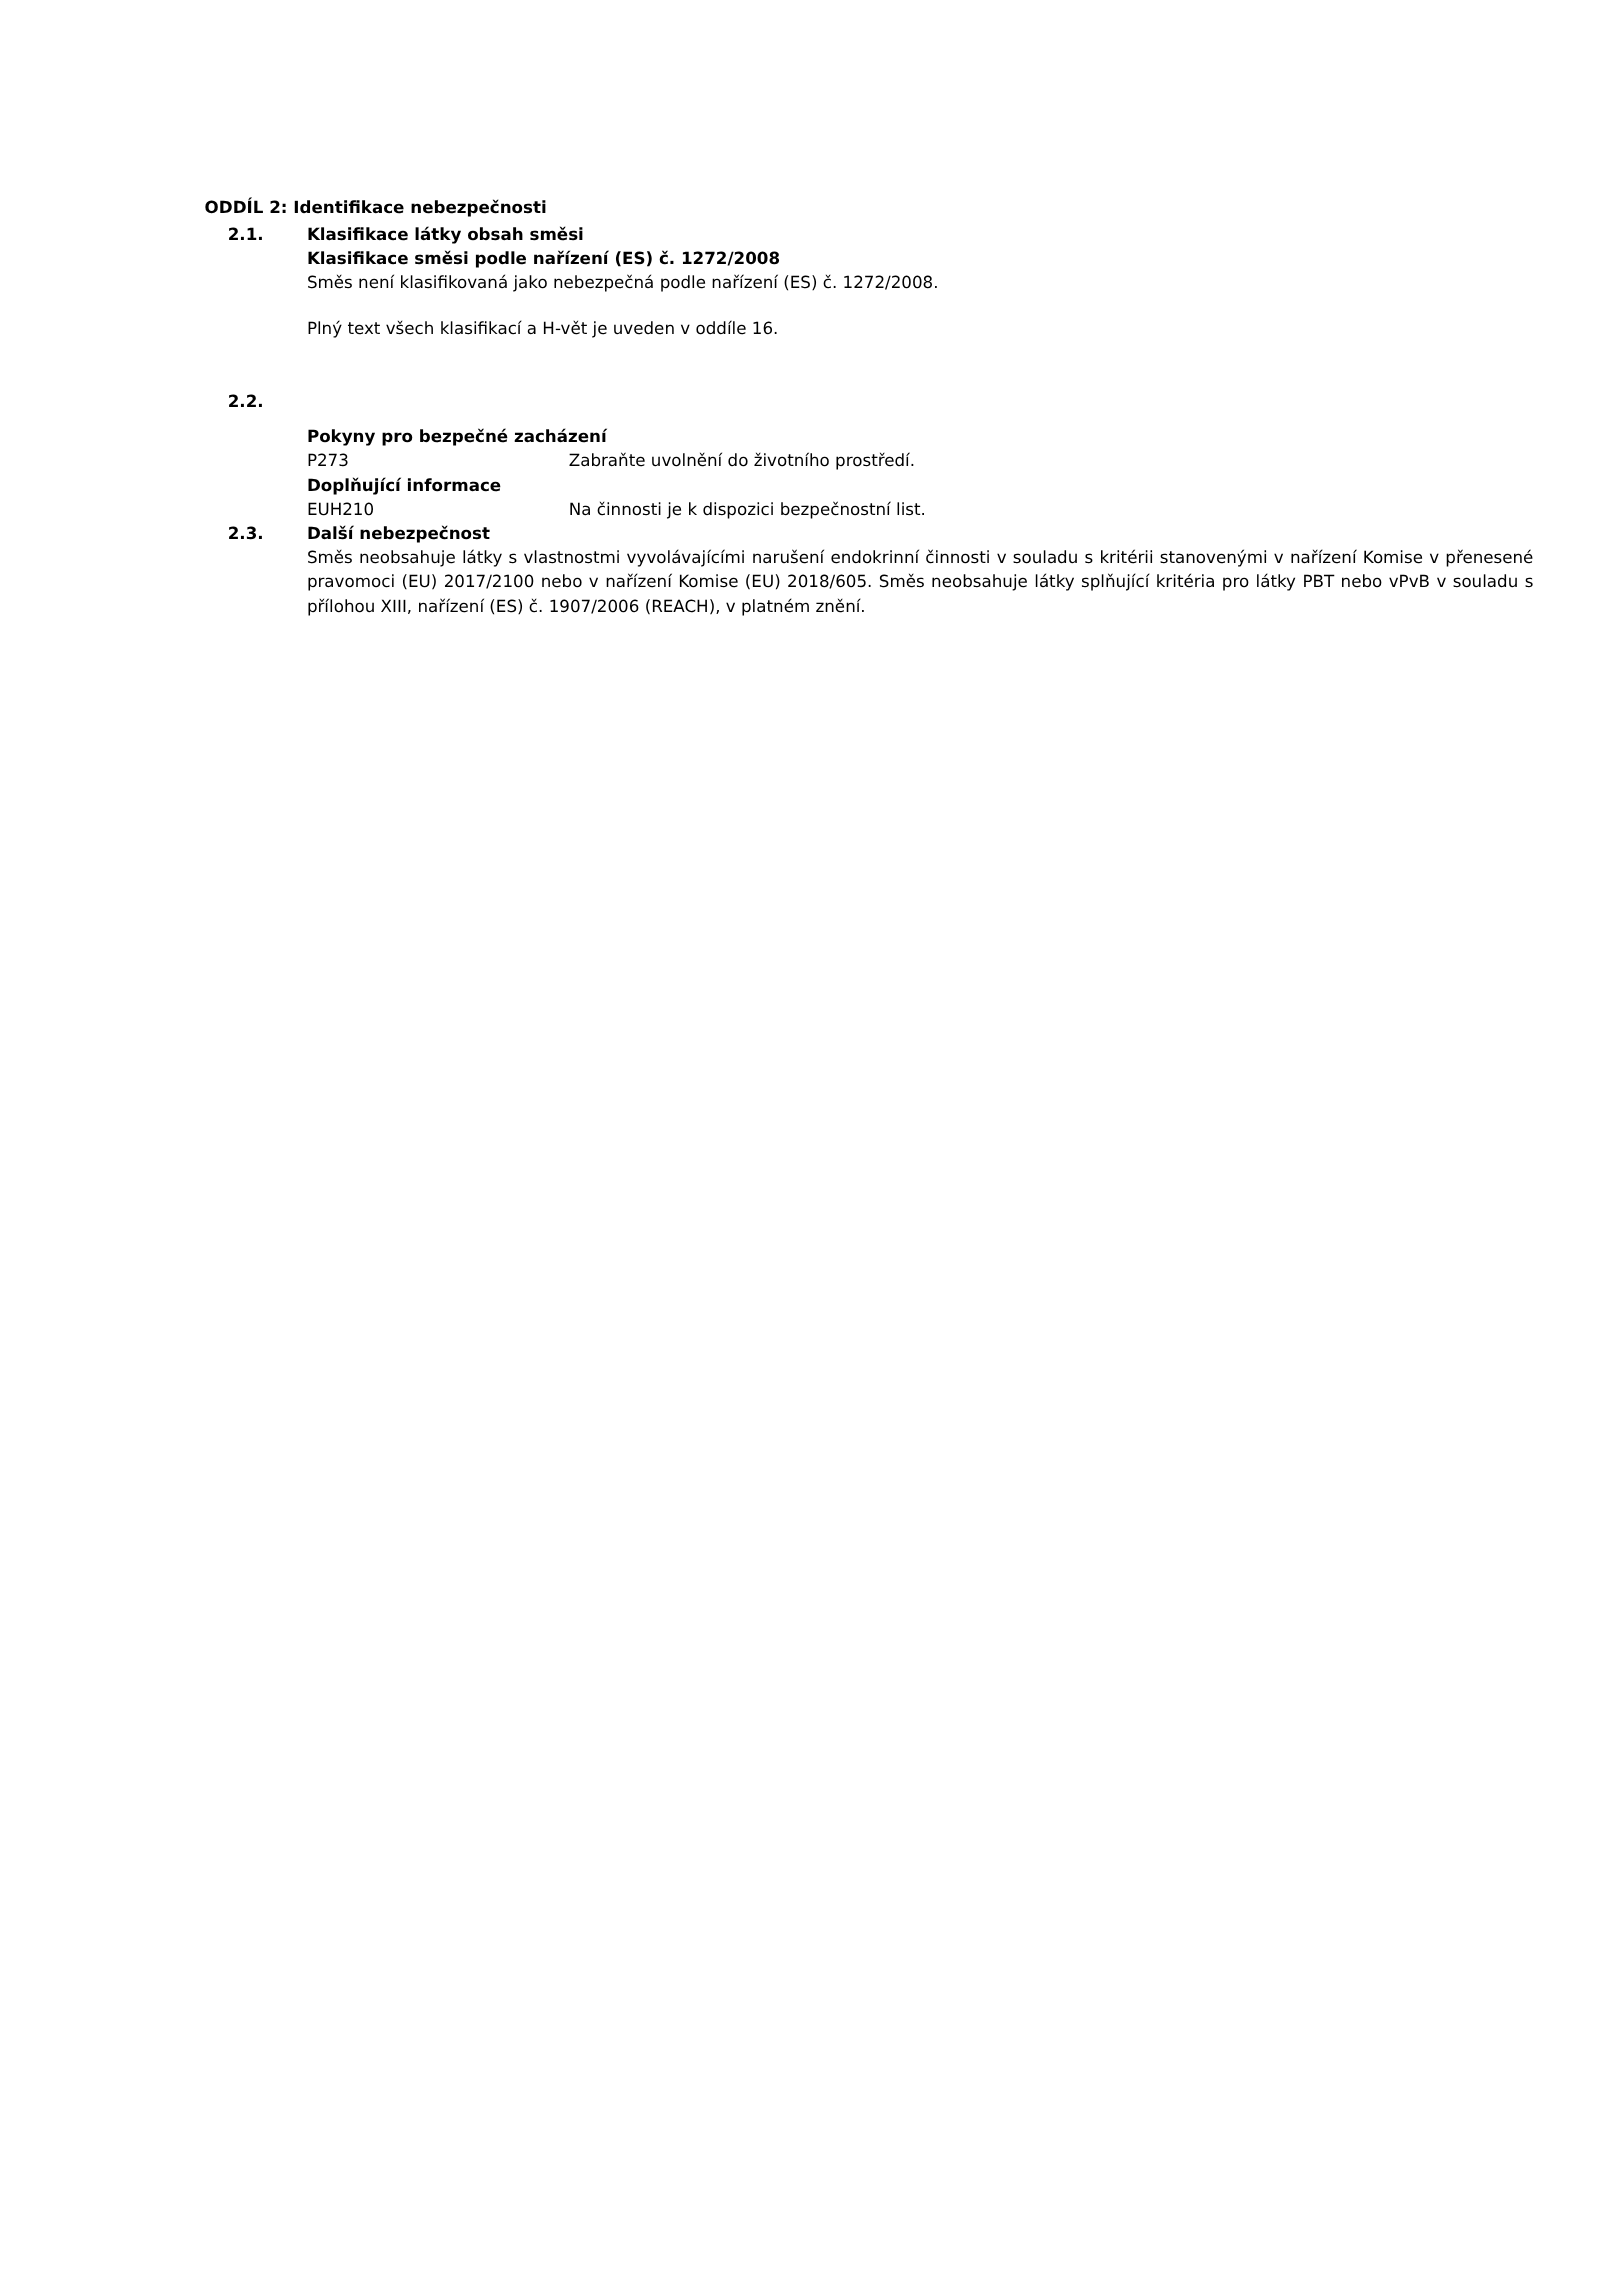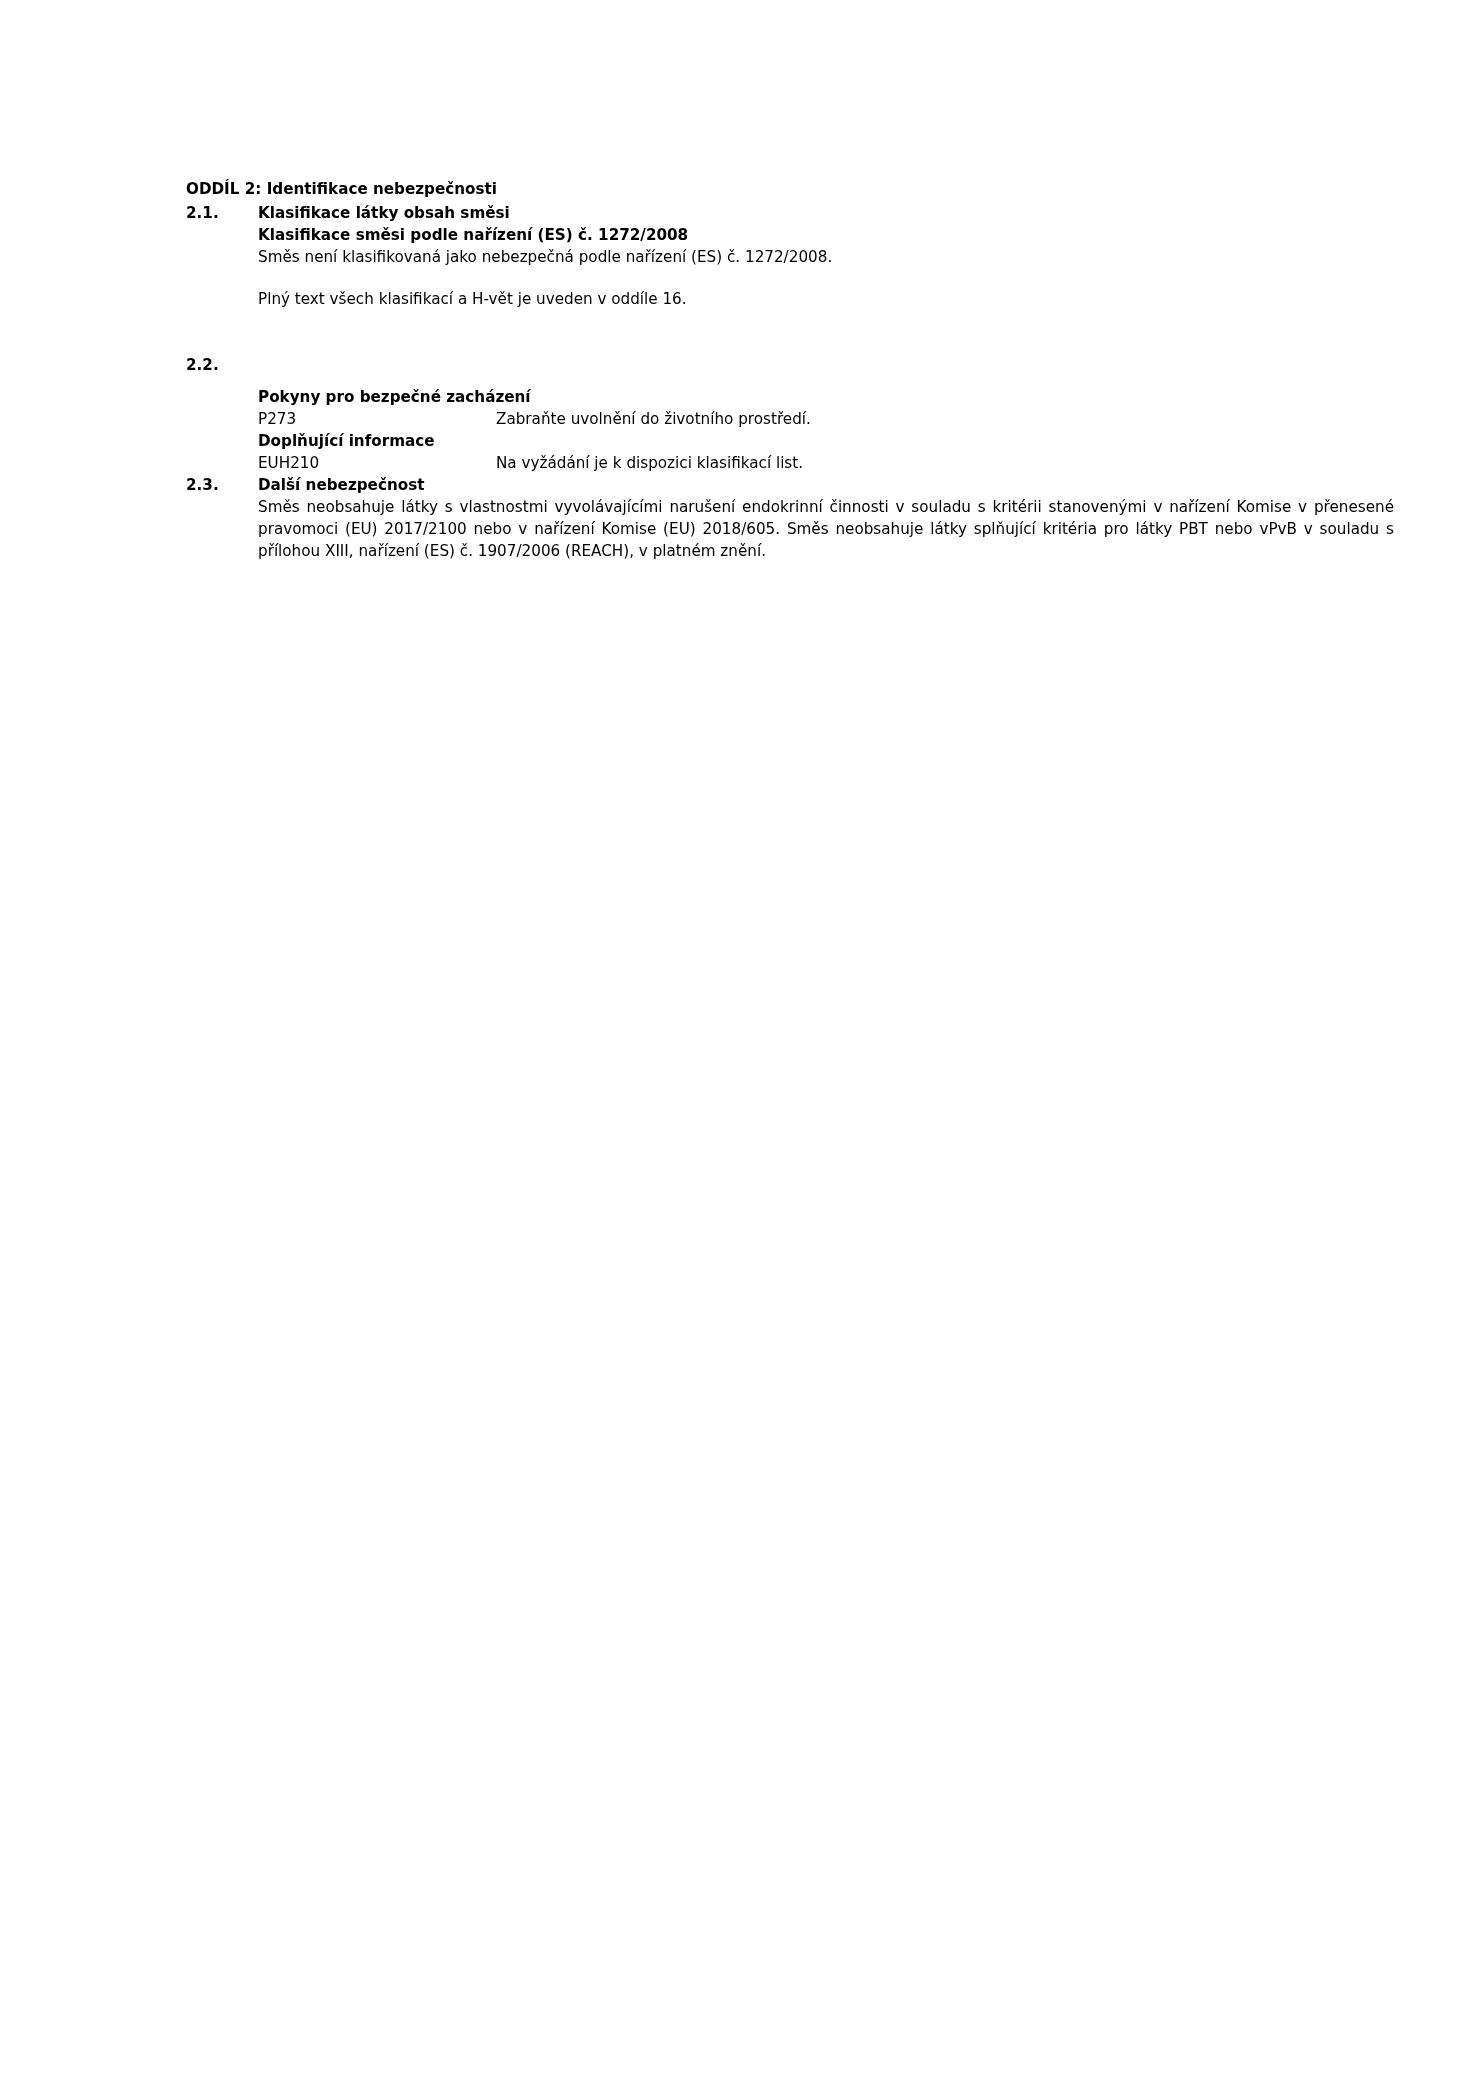--- a/index.html
+++ b/index.html
@@ -21,20 +21,21 @@
     box-sizing: border-box;
     padding: 178px 78px 0 186px;
   }
   .doc {
     font-size: 15.2px;
     line-height: 1.45;
   }
   .row {
     display: flex;
     align-items: flex-start;
+    margin-left: 21px;
   }
   .num {
     width: 72px;
     flex: 0 0 72px;
     font-weight: bold;
   }
   .body-col {
     flex: 1 1 auto;
   }
   .bold {
@@ -98,21 +99,21 @@
         <div class="pstatement">
           <div class="pcode">P273</div>
           <div class="ptext">Zabraňte uvolnění do životního prostředí.</div>
         </div>
 
 
         <div class="bold">Doplňující informace</div>
 
         <div class="pstatement">
           <div class="pcode">EUH210</div>
-          <div class="ptext">Na vyžádání je k dispozici klasifikací list.</div>
+          <div class="ptext">Na činnosti je k dispozici bezpečnostní list.</div>
         </div>
       </div>
     </div>
 
     <div class="row">
       <div class="num">2.3.</div>
       <div class="body-col">
         <div class="bold">Další nebezpečnost</div>
         <div class="justified">Směs neobsahuje látky s vlastnostmi vyvolávajícími narušení endokrinní činnosti v souladu s kritérii stanovenými v nařízení Komise v přenesené pravomoci (EU) 2017/2100 nebo v nařízení Komise (EU) 2018/605. Směs neobsahuje látky splňující kritéria pro látky PBT nebo vPvB v souladu s přílohou XIII, nařízení (ES) č. 1907/2006 (REACH), v platném znění.</div>
       </div>

